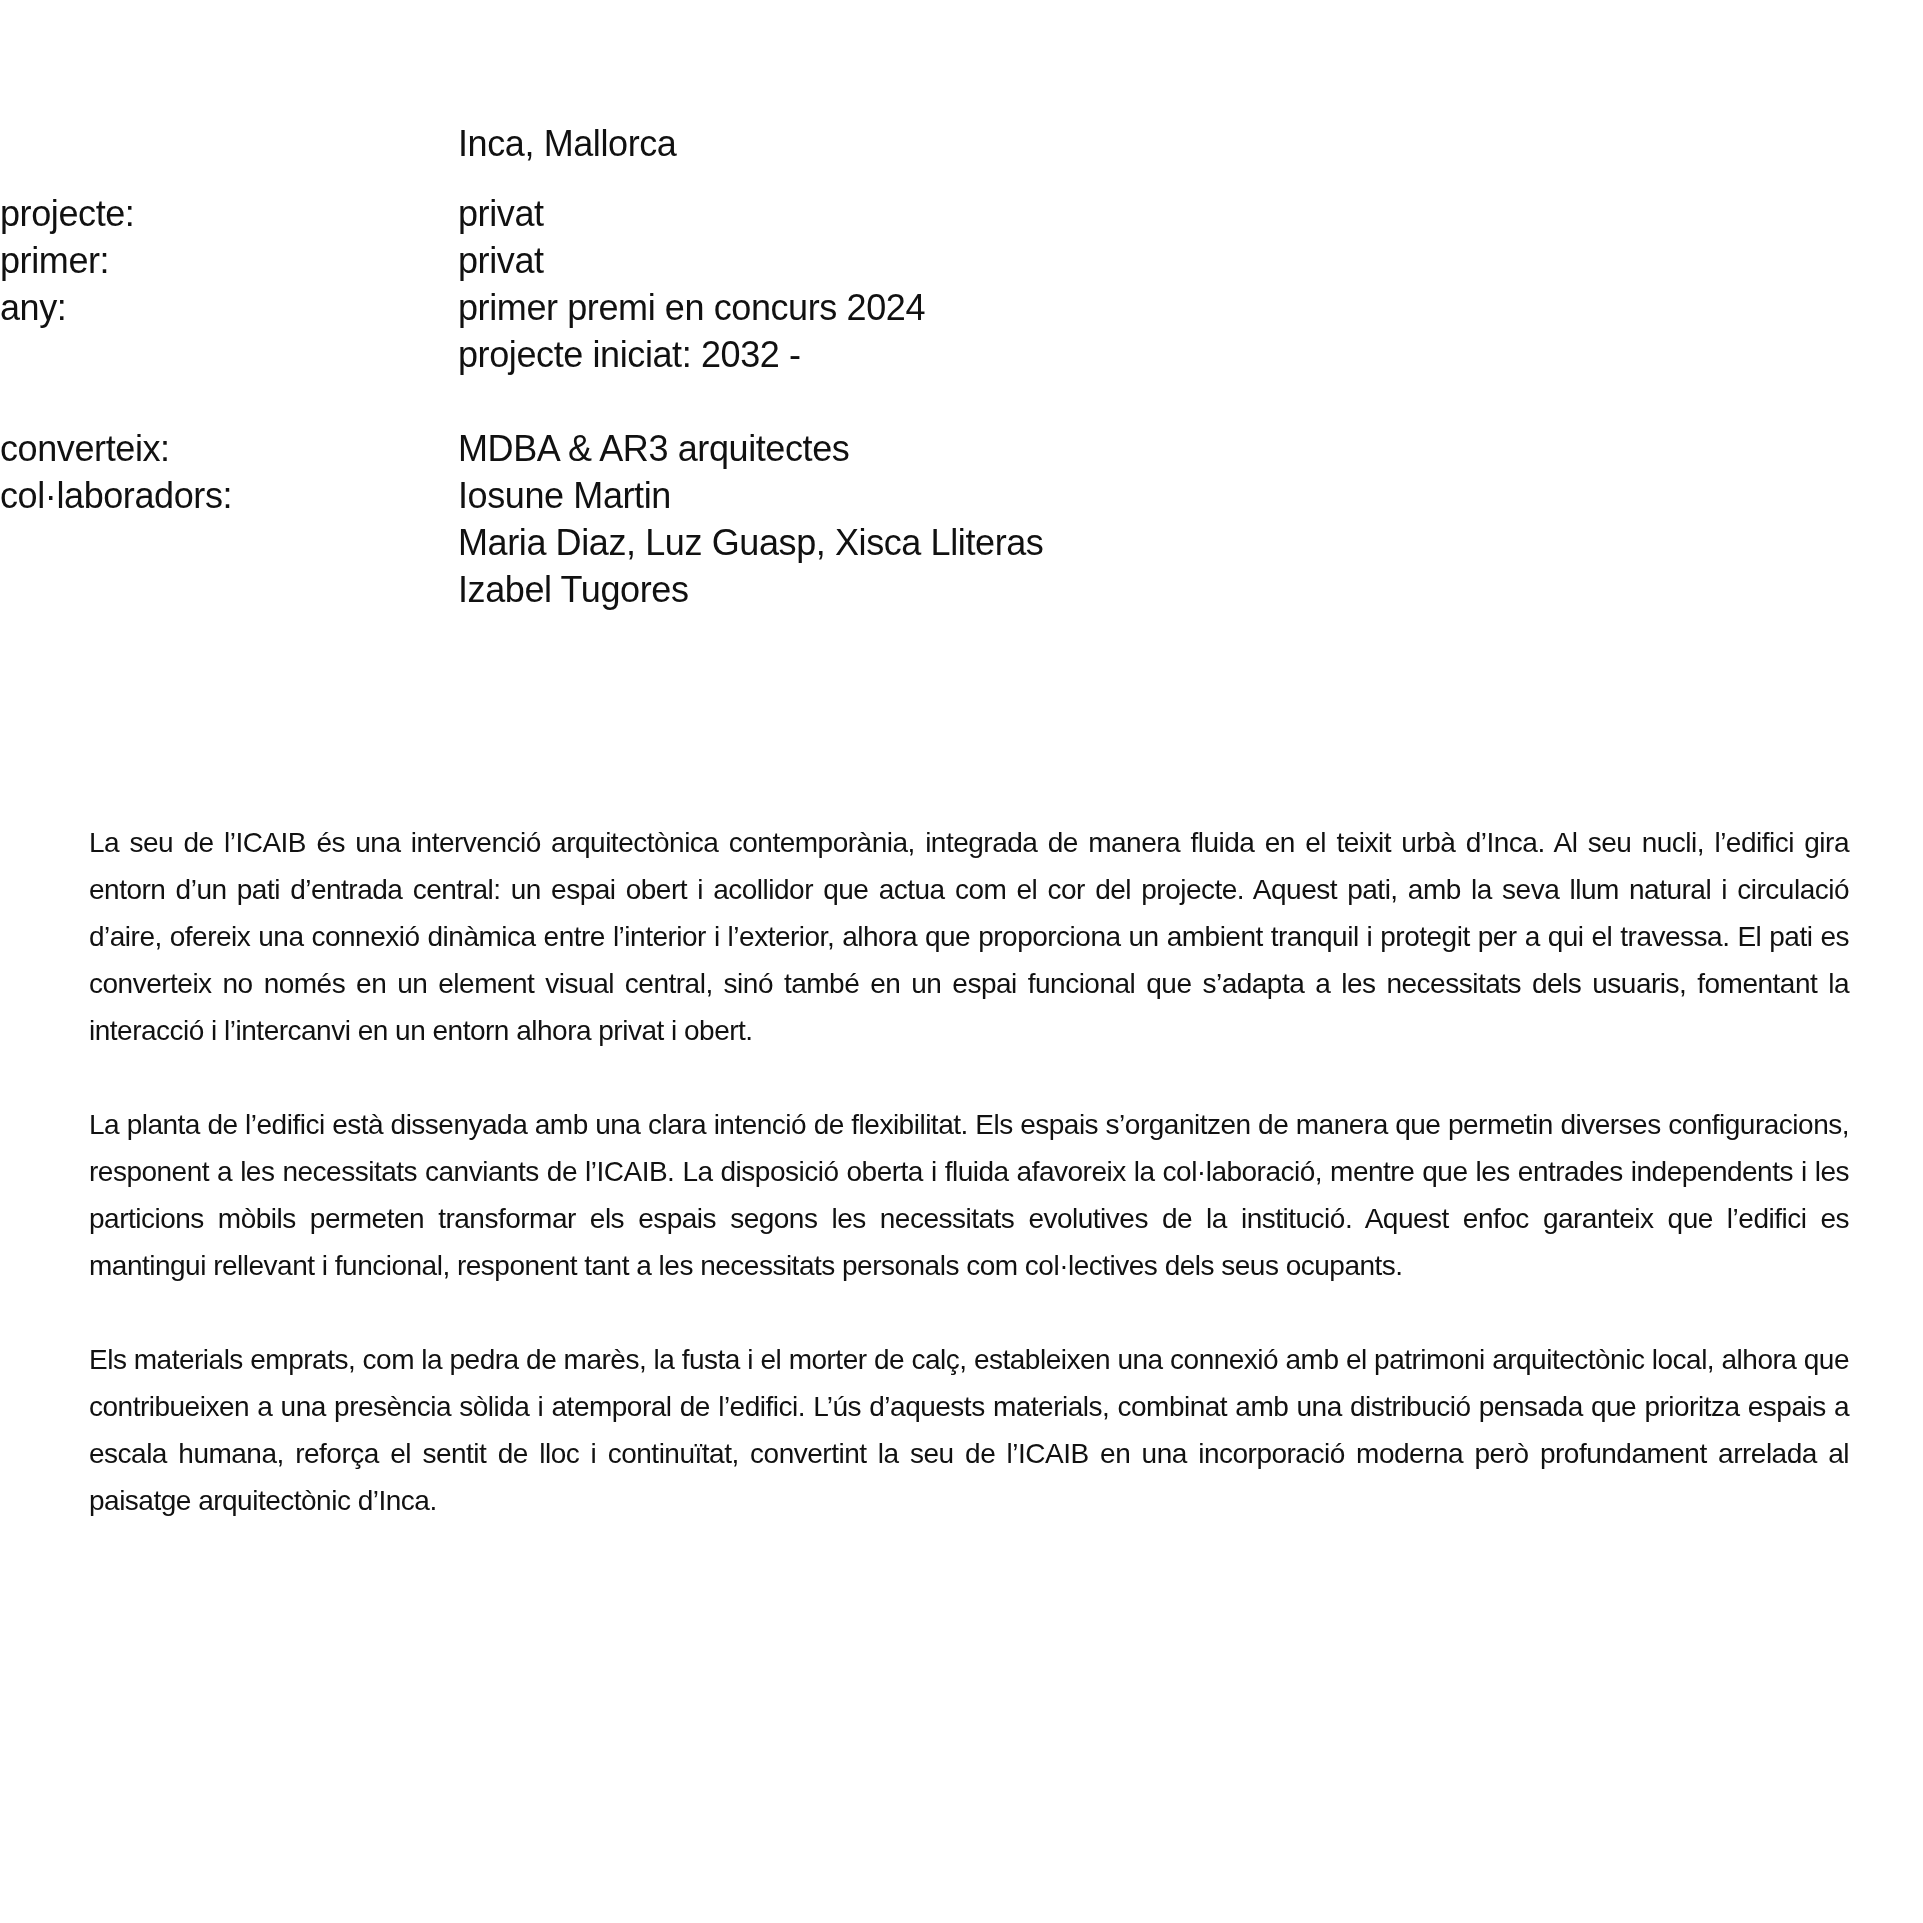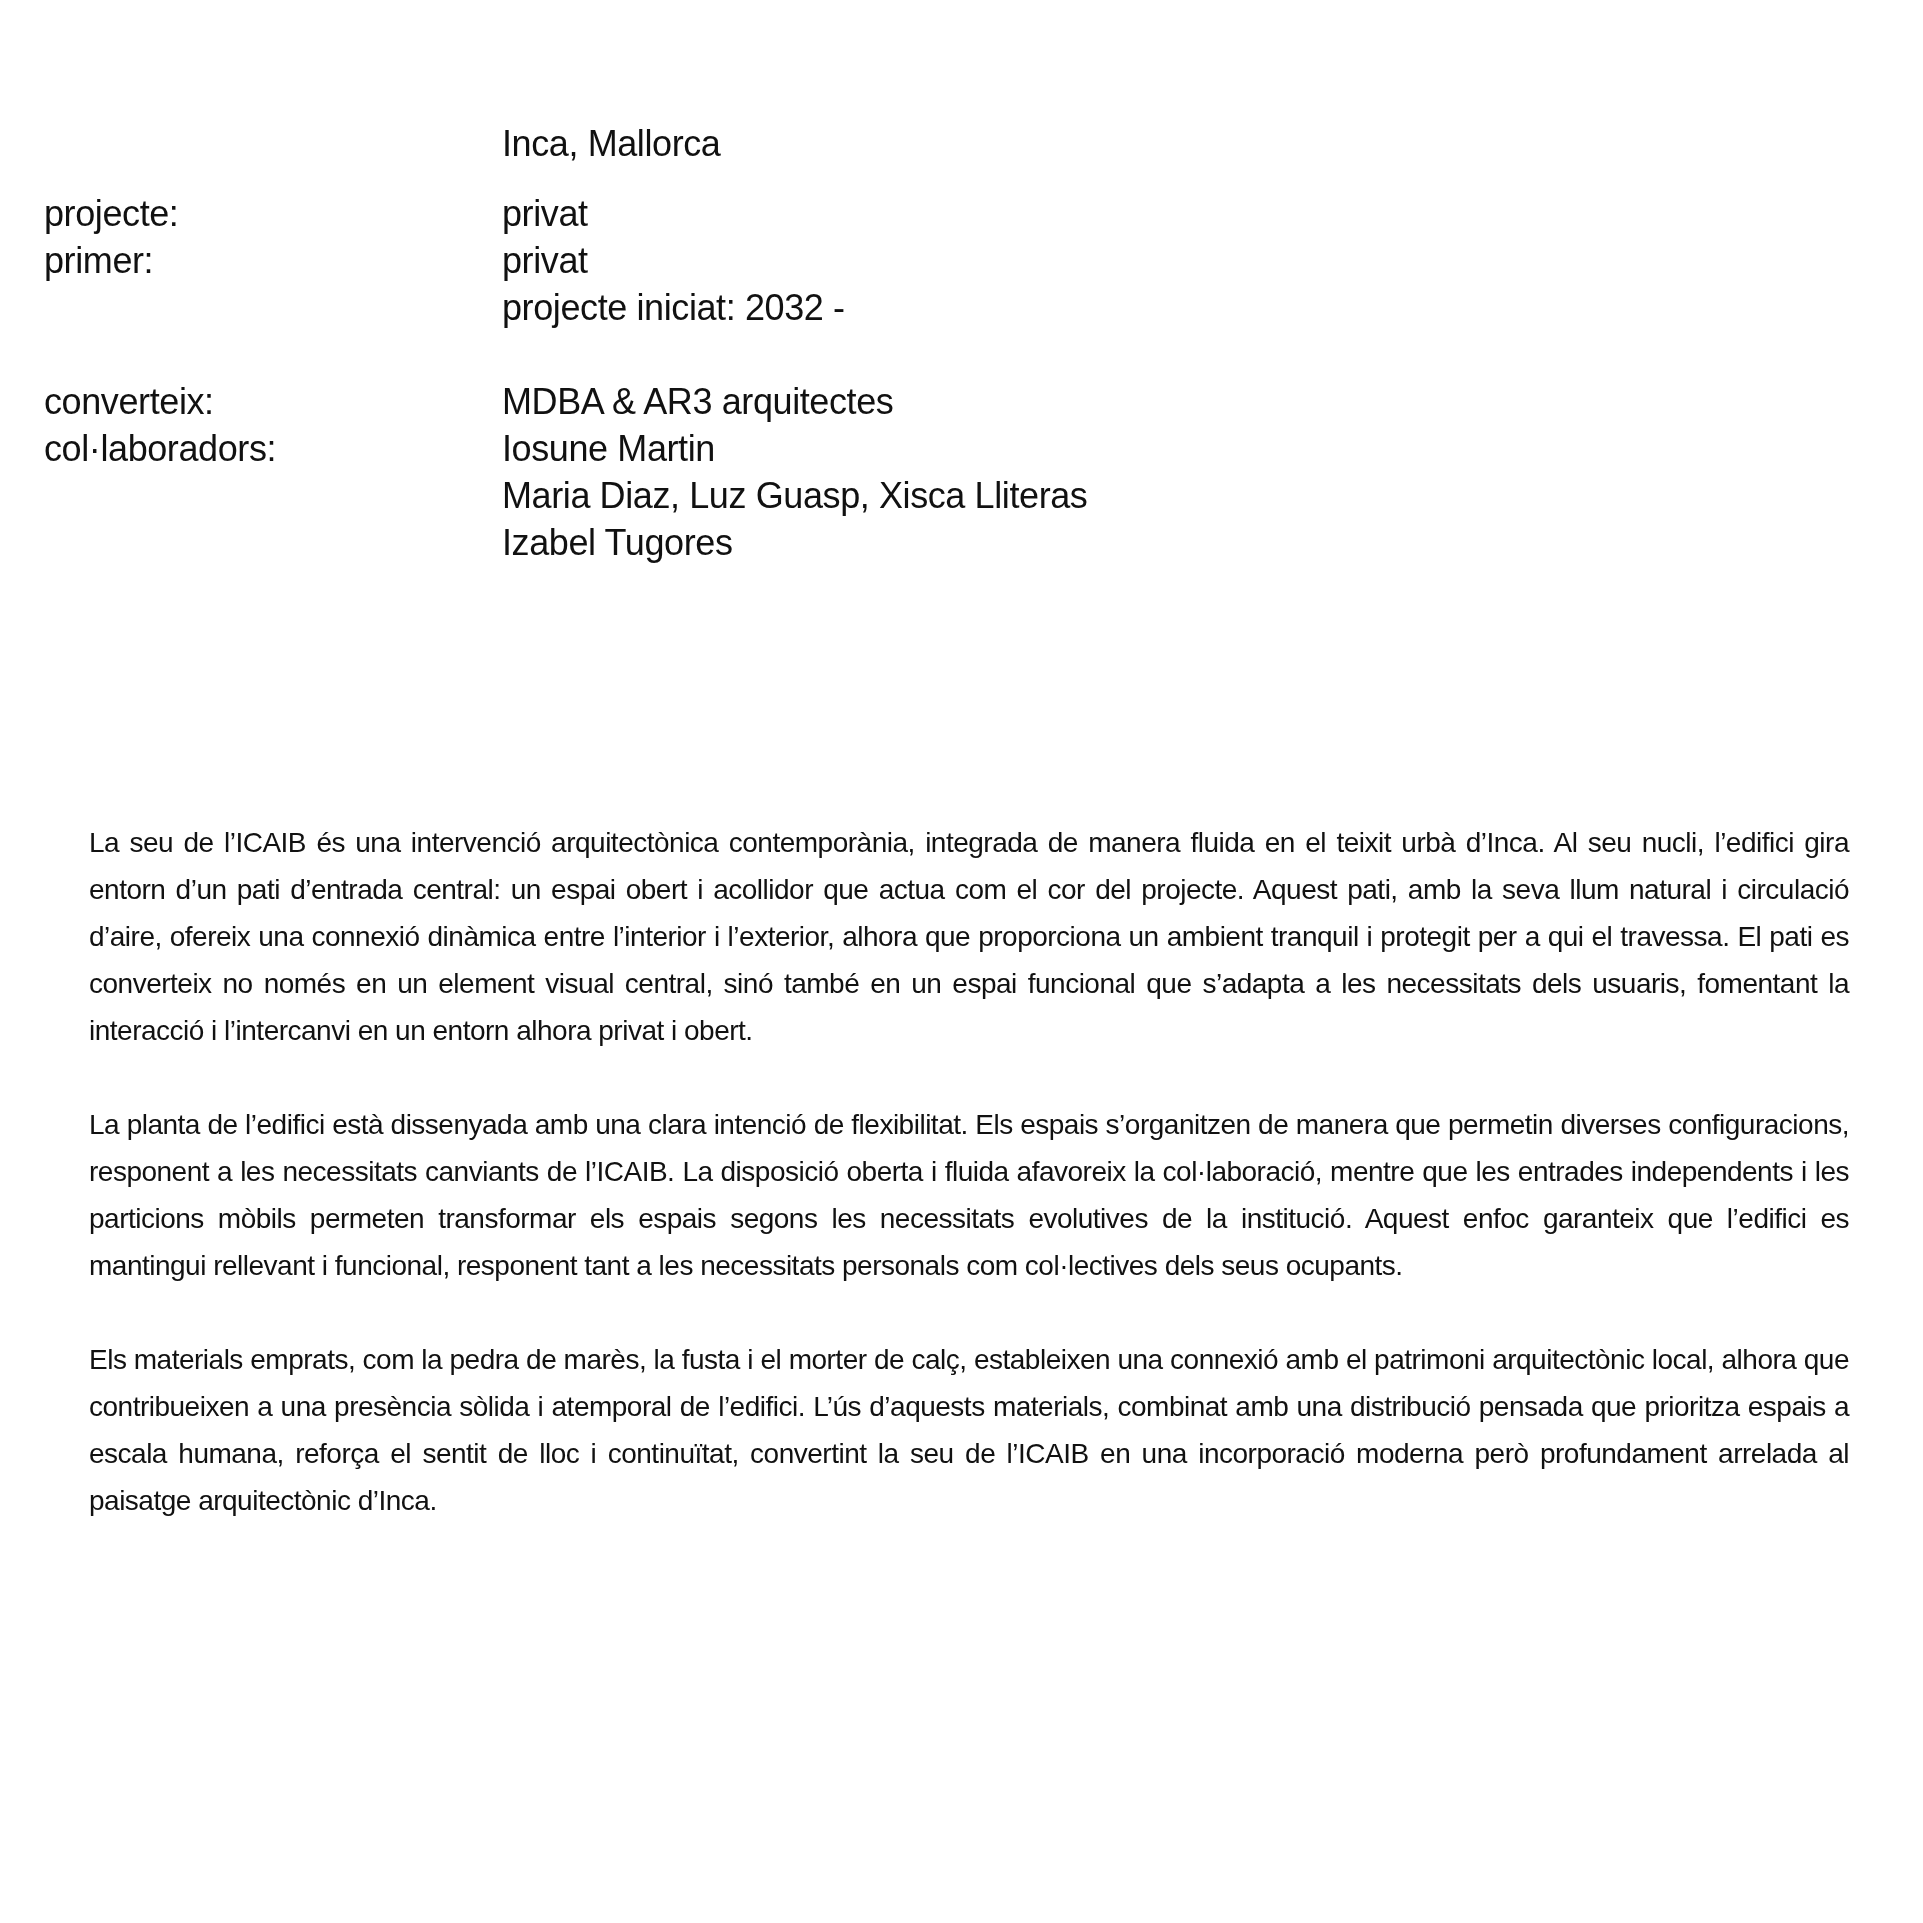--- a/index.html
+++ b/index.html
@@ -2,21 +2,21 @@
 <html style="font-size:12px"><head>
 <meta charset="utf-8">
 <style>
   html, body { margin: 0; padding: 0; background: #ffffff; }
   body {
     width: 1924px; height: 1924px; position: relative; overflow: hidden;
     font-family: "Liberation Sans", sans-serif; color: #111111;
   }
   .meta {
     position: absolute; left: 0; top: 120px; width: 1616px;
-    font-size: 36px; line-height: 47px; letter-spacing: -0.4px; margin-left: 44px;
+    font-size: 36px; line-height: 47px; letter-spacing: -0.4px;
   }
   .meta-row { display: flex; }
   .meta-label { width: 426px; text-align: left; flex: none; }
   .meta-value { margin-left: 32px; white-space: nowrap; }
   .gap-small { height: 23px; }
   .gap-large { height: 47px; }
   .body-text {
     position: absolute; left: 89px; top: 819px; width: 1760px;
     font-size: 28px; line-height: 47px; letter-spacing: -0.5px;
   }
@@ -31,20 +31,24 @@
     <span class="meta-value">Inca, Mallorca</span>
   </div>
   <div class="gap-small"></div>
   <div class="meta-row">
     <span class="meta-label">projecte:</span>
     <span class="meta-value">privat</span>
   </div>
   <div class="meta-row">
     <span class="meta-label">primer:</span>
     <span class="meta-value">privat</span>
+  </div>
+  <div class="meta-row">
+    <span class="meta-label">any:</span>
+    <span class="meta-value">primer premi en concurs 2024</span>
   </div>
   <div class="meta-row">
     <span class="meta-label"></span>
     <span class="meta-value">projecte iniciat: 2032 -</span>
   </div>
   <div class="gap-large"></div>
   <div class="meta-row">
     <span class="meta-label">converteix:</span>
     <span class="meta-value">MDBA &amp; AR3 arquitectes</span>
   </div>

